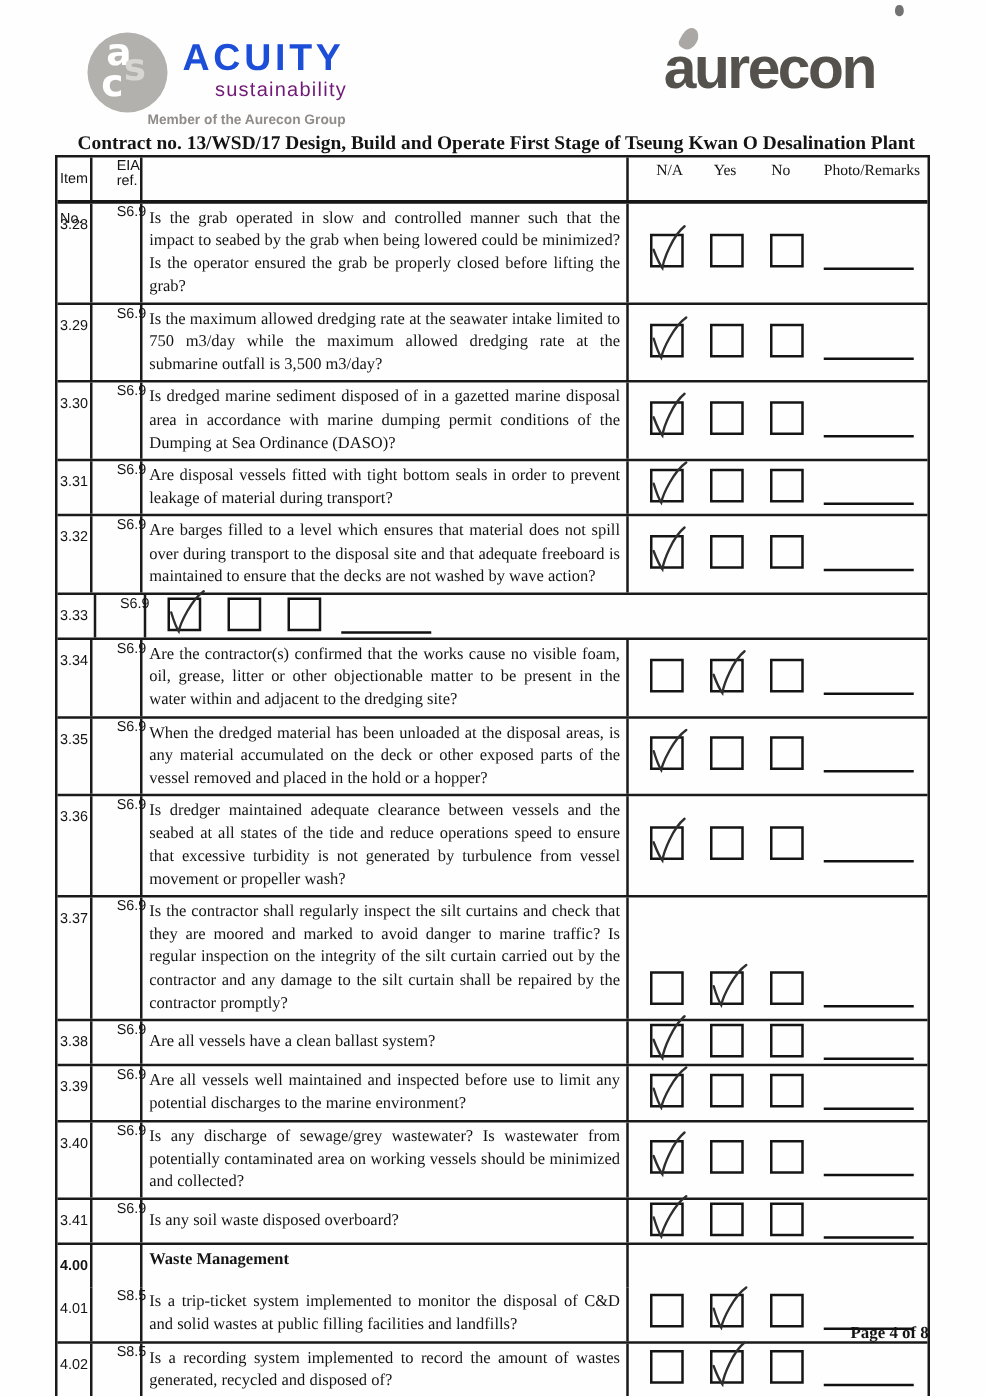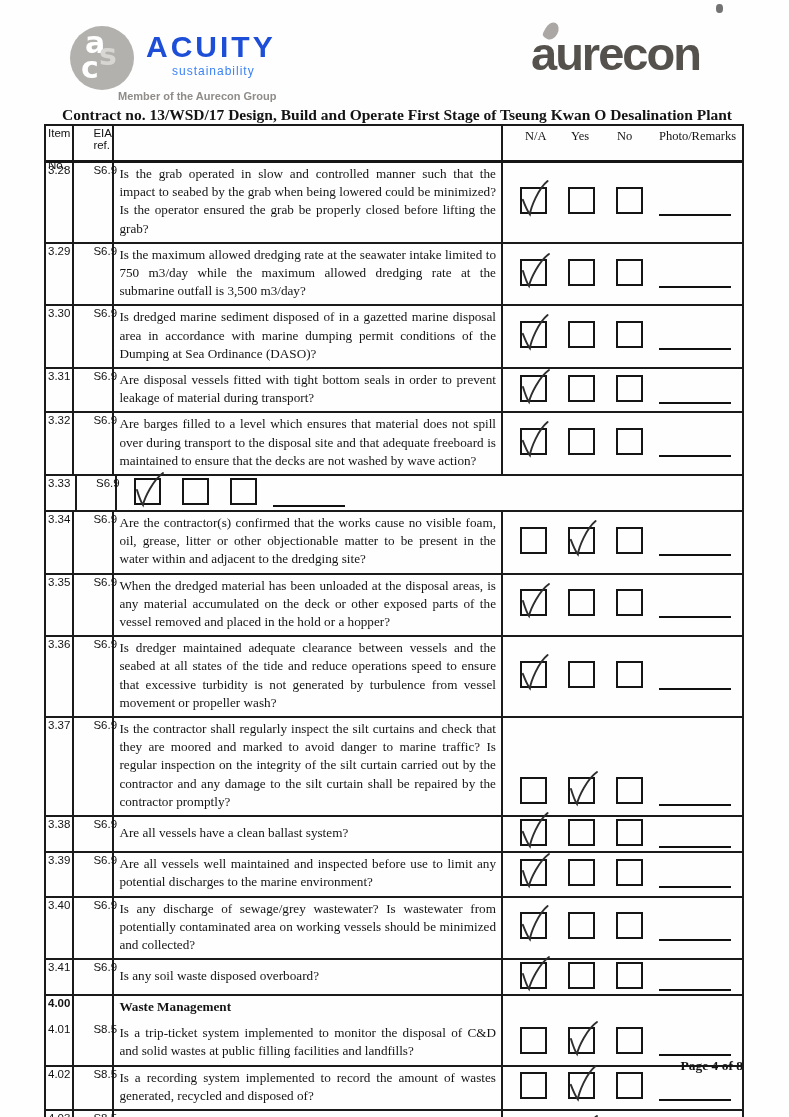--- a/index.html
+++ b/index.html
@@ -18,21 +18,21 @@
   .acuity-circle span { position:absolute; font-family:"DejaVu Sans", sans-serif; font-weight:bold; line-height:1; }
   .mono-a { left:15px; top:2px;  font-size:30px; color:#ffffff; }
   .mono-s { left:29px; top:14px; font-size:30px; color:#d8d6d3; }
   .mono-c { left:11px; top:27px; font-size:30px; color:#ffffff; }
   .acuity-name {
     position:absolute; left:76px; top:4px; font-family:"Liberation Sans", sans-serif;
     font-size:30px; font-weight:bold; letter-spacing:3px; color:#1d4ed8;
   }
   .acuity-tag {
     position:absolute; left:102px; top:38px; font-family:"Liberation Sans", sans-serif;
-    font-size:12px; color:#3b82f6; letter-spacing:1px;
+    font-size:16px; color:#701a75; letter-spacing:1px;
   }
   .acuity-member {
     position:absolute; left:48px; top:64px; font-family:"Liberation Sans", sans-serif;
     font-size:11px; font-weight:bold; color:#8f8c89;
   }
   .aurecon { position:absolute; left:531px; top:30px; height:60px; }
   .aurecon-name {
     position:relative; font-family:"Liberation Sans", sans-serif; font-weight:bold;
     font-size:47px; letter-spacing:-2px; color:#55524e; line-height:1;
   }
@@ -42,21 +42,21 @@
   }
   .scan-speck { position:absolute; left:716px; top:4px; width:7px; height:9px; background:#5a5a5a; border-radius:45%; opacity:.85; }
   
   .doc-title {
     position:absolute; left:44px; top:106px; width:706px; text-align:center;
     font-size:15.5px; font-weight:bold; white-space:nowrap;
   }
   
   .checklist { position:absolute; left:44px; top:124px; width:700px; border:2px solid #1a1a1a; }
   .thead { display:flex; border-bottom:3px solid #161616; height:37px; }
-  .cell-item  { width:31px;  border-right:2px solid #1a1a1a; padding:1px 2px; font-family:"Liberation Sans", sans-serif; font-size:11.5px;gap:20px; }
+  .cell-item  { width:31px;  border-right:2px solid #1a1a1a; padding:11px 2px; font-family:"Liberation Sans", sans-serif; font-size:11.5px;gap:20px; }
   .cell-eia   { width:38px;  border-right:2px solid #1a1a1a; padding:1px 19px; font-family:"Liberation Sans", sans-serif; font-size:11.5px; }
   .cell-q     { width:450px; border-right:2px solid #1a1a1a; padding:2px 5px 4px 5px; }
   .cell-right { width:278px; position:relative; }
   .thead .cell-item { display:flex; flex-direction:column; justify-content:space-between; font-size:11.5px; }
   .hdr-label { position:absolute; top:3px; font-size:12.5px; }
   .hl-na { left:22px; } .hl-yes { left:68px; } .hl-no { left:114px; } .hl-photo { left:156px; }
   .trow { display:flex; border-bottom:2px solid #1a1a1a; min-height:36px; }
   .trow:last-child { border-bottom:none; }
   .trow.no-bottom { border-bottom:none; min-height:26px; }
   .trow.tall { min-height:52px; }

